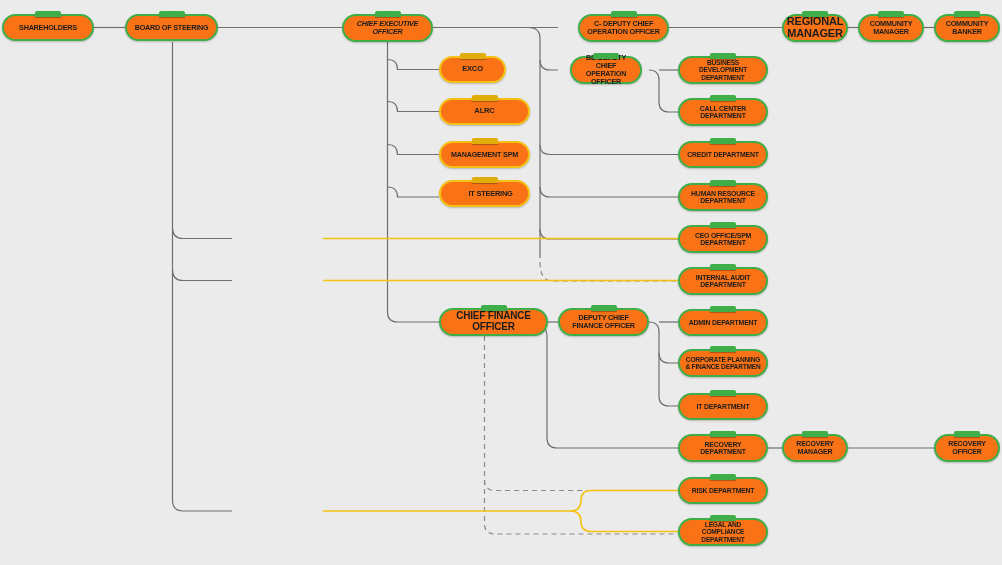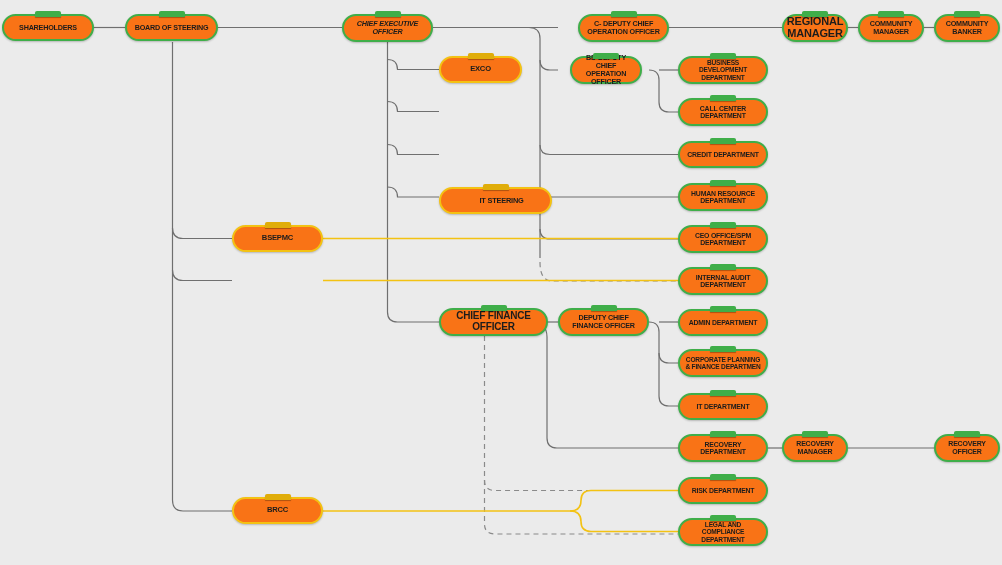--- a/index.html
+++ b/index.html
@@ -134,55 +134,59 @@
     <div class="node" style="left: 858px; top: 14px; width: 66px; height: 28px; font-size: 7.2px;">
       <span class="tab"></span>
       <span class="label">COMMUNITY
 MANAGER</span>
     </div>
     <div class="node" style="left: 934px; top: 14px; width: 66px; height: 28px; font-size: 7.2px;">
       <span class="tab"></span>
       <span class="label">COMMUNITY
 BANKER</span>
     </div>
-    <div class="node yellow" style="left: 439px; top: 56px; width: 83px; height: 27px; font-size: 7.6px;">
+    <div class="node yellow" style="left: 439px; top: 56px; width: 67px; height: 27px; font-size: 7.6px;">
       <span class="tab"></span>
       <span class="label">EXCO</span>
     </div>
     <div class="node" style="left: 570px; top: 56px; width: 72px; height: 28px; font-size: 7.2px;">
       <span class="tab"></span>
       <span class="label">BD-DEPUTY CHIEF
 OPERATION OFFICER</span>
     </div>
     <div class="node" style="left: 678px; top: 56px; width: 90px; height: 28px; font-size: 6.6px;">
       <span class="tab"></span>
       <span class="label">BUSINESS DEVELOPMENT
 DEPARTMENT</span>
     </div>
+    <div class="node yellow" style="left: 439px; top: 98px; width: 91px; height: 27px; font-size: 7.6px;">
+      <span class="tab"></span>
+      <span class="label">ALRC</span>
+    </div>
     <div class="node" style="left: 678px; top: 98px; width: 90px; height: 28px; font-size: 6.9px;">
       <span class="tab"></span>
       <span class="label">CALL CENTER
 DEPARTMENT</span>
     </div>
+    <div class="node yellow" style="left: 439px; top: 141px; width: 91px; height: 27px; font-size: 7.2px;">
+      <span class="tab"></span>
+      <span class="label">MANAGEMENT SPM</span>
+    </div>
     <div class="node" style="left: 678px; top: 141px; width: 90px; height: 27px; font-size: 6.9px;">
       <span class="tab"></span>
       <span class="label">CREDIT DEPARTMENT</span>
     </div>
-    <div class="node yellow" style="left: 439px; top: 187px; width: 113px; height: 27px; font-size: 7.4px; padding-left: 12px;">
+    <div class="node yellow" style="left: 439px; top: 180px; width: 91px; height: 27px; font-size: 7.4px; padding-left: 12px;">
       <span class="tab"></span>
       <span class="label">IT STEERING</span>
     </div>
     <div class="node" style="left: 678px; top: 183px; width: 90px; height: 28px; font-size: 6.9px;">
       <span class="tab"></span>
       <span class="label">HUMAN RESOURCE
 DEPARTMENT</span>
-    </div>
-    <div class="node yellow" style="left: 232px; top: 225px; width: 91px; height: 27px; font-size: 7.6px;">
-      <span class="tab"></span>
-      <span class="label">BSEPMC</span>
     </div>
     <div class="node" style="left: 678px; top: 225px; width: 90px; height: 28px; font-size: 6.9px;">
       <span class="tab"></span>
       <span class="label">CEO OFFICE/SPM
 DEPARTMENT</span>
     </div>
     <div class="node" style="left: 678px; top: 267px; width: 90px; height: 28px; font-size: 6.9px;">
       <span class="tab"></span>
       <span class="label">INTERNAL AUDIT
 DEPARTMENT</span>
@@ -221,23 +225,19 @@
 MANAGER</span>
     </div>
     <div class="node" style="left: 934px; top: 434px; width: 66px; height: 28px; font-size: 7px;">
       <span class="tab"></span>
       <span class="label">RECOVERY
 OFFICER</span>
     </div>
     <div class="node" style="left: 678px; top: 477px; width: 90px; height: 27px; font-size: 6.9px;">
       <span class="tab"></span>
       <span class="label">RISK DEPARTMENT</span>
-    </div>
-    <div class="node yellow" style="left: 232px; top: 497px; width: 91px; height: 27px; font-size: 7.6px;">
-      <span class="tab"></span>
-      <span class="label">BRCC</span>
     </div>
     <div class="node" style="left: 678px; top: 518px; width: 90px; height: 28px; font-size: 6.6px;">
       <span class="tab"></span>
       <span class="label">LEGAL AND COMPLIANCE
 DEPARTMENT</span>
     </div>
   </div>
 
 </body></html>

